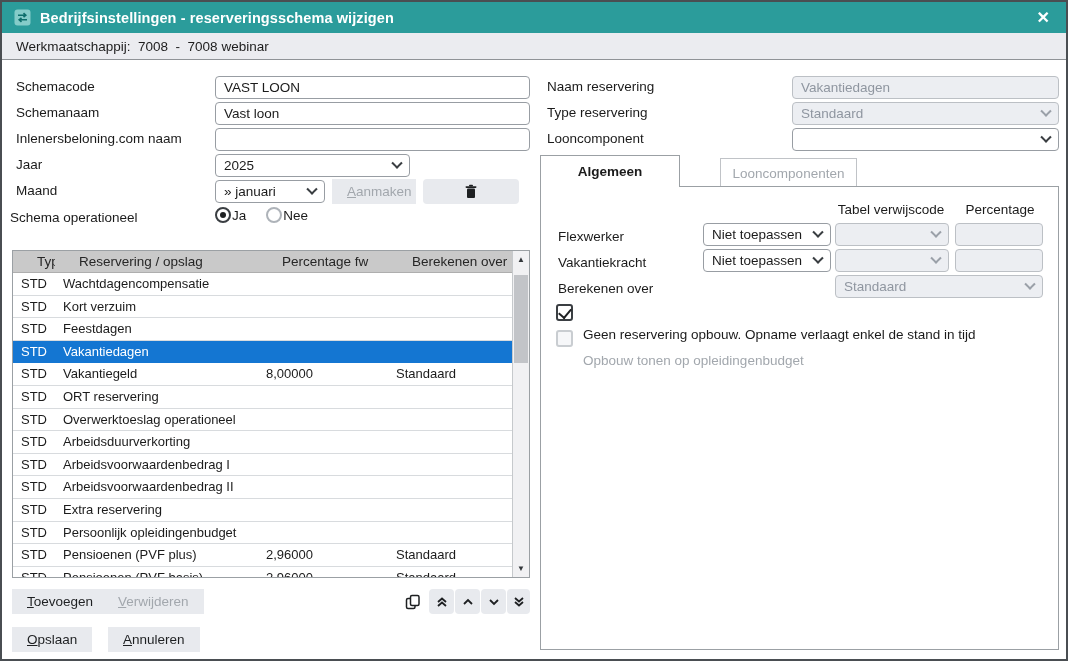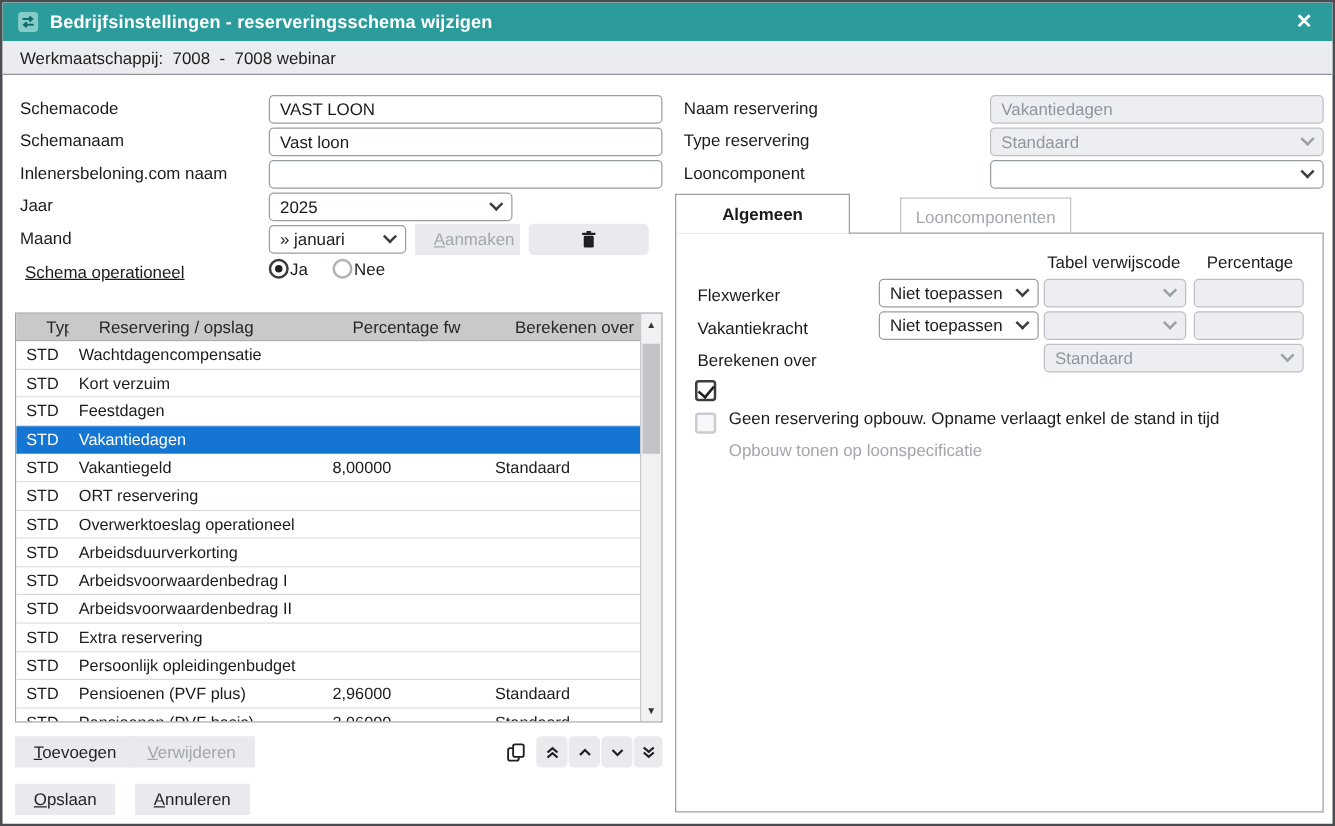--- a/index.html
+++ b/index.html
@@ -89,21 +89,21 @@
 
   <div class="subbar">
     <span>Werkmaatschappij:</span><span>  </span><span>7008  -  7008 webinar</span>
   </div>
 
   <div class="lbl" style="left:14px; top:74px;">Schemacode</div>
   <div class="lbl" style="left:14px; top:100px;">Schemanaam</div>
   <div class="lbl" style="left:14px; top:126px;">Inlenersbeloning.com naam</div>
   <div class="lbl" style="left:14px; top:152px;">Jaar</div>
   <div class="lbl" style="left:14px; top:178px;">Maand</div>
-  <div class="lbl" style="left:18px; top:205px;text-decoration:underline;">Schema operationeel</div>
+  <div class="lbl" style="left:8px; top:205px;">Schema operationeel</div>
 
   <input class="input" style="left: 213px; top: 74px; width: 315px;" value="VAST LOON">
   <input class="input" style="left: 213px; top: 100px; width: 315px;" value="Vast loon">
   <input class="input" style="left: 213px; top: 126px; width: 315px;" value="">
 
   <div class="sel" style="left:213px; top:152px; width:195px;">
     <span>2025</span>
     <span class="chev"></span>
   </div>
 
@@ -321,17 +321,17 @@
       <span>Standaard</span>
       <span class="chev"></span>
     </div>
 
     <div class="cbrow" style="left:15px; top:117px;">
       <span class="cb checked"></span>
       <span class="cbl">Geen reservering opbouw. Opname verlaagt enkel de stand in tijd</span>
     </div>
     <div class="cbrow" style="left:15px; top:143px;">
       <span class="cb off"></span>
-      <span class="cbl muted">Opbouw tonen op loonspecificatie</span>
+      <span class="cbl muted">Opbouw tonen op opleidingenbudget</span>
     </div>
   </div>
 
 </div>
 
 </body></html>

